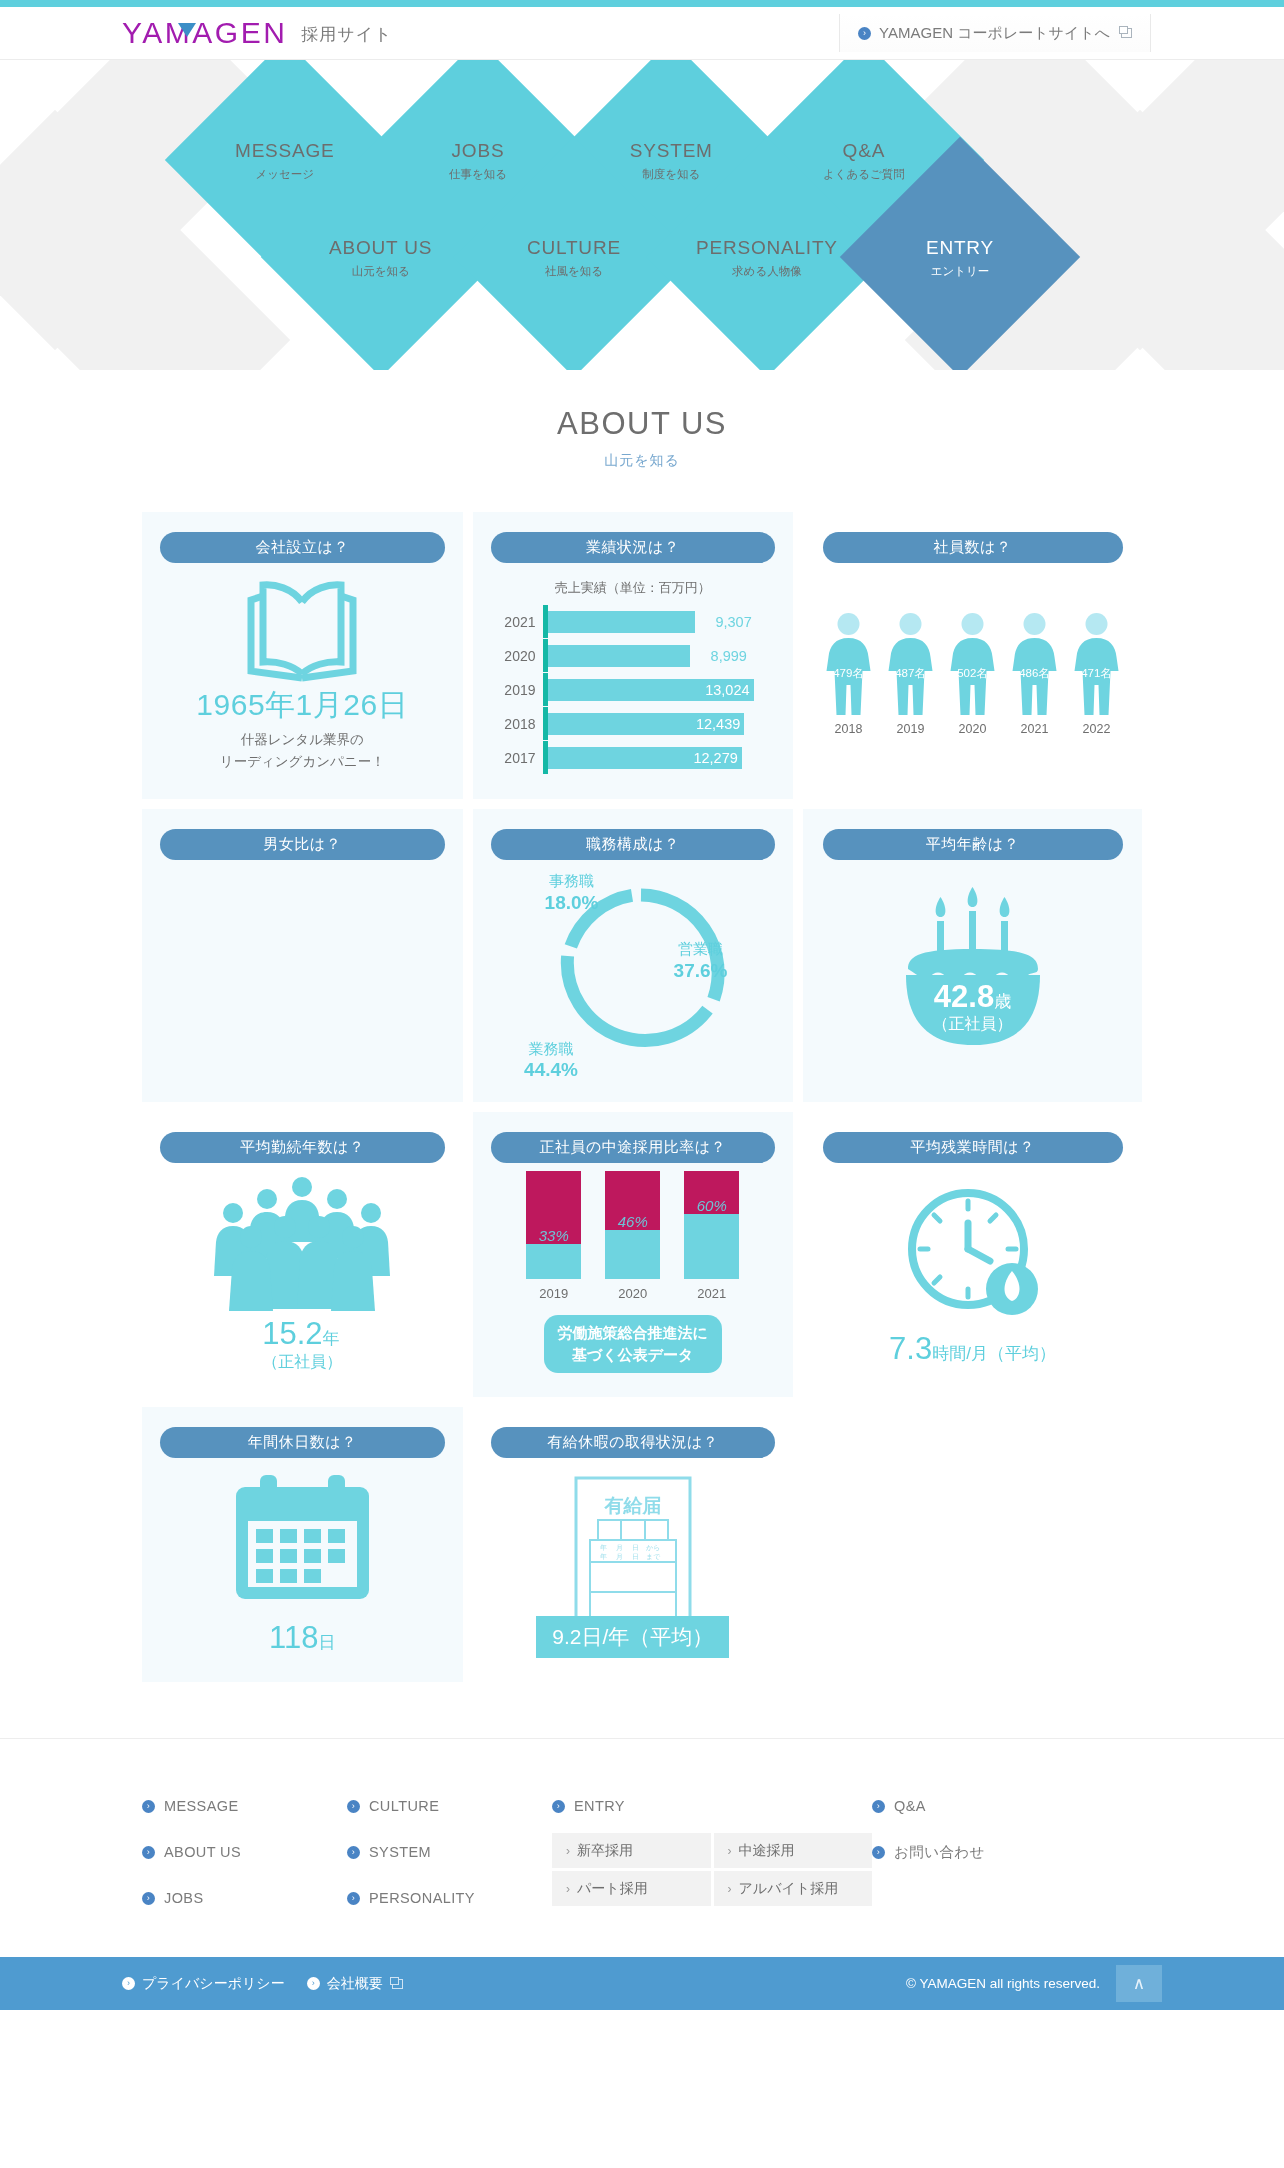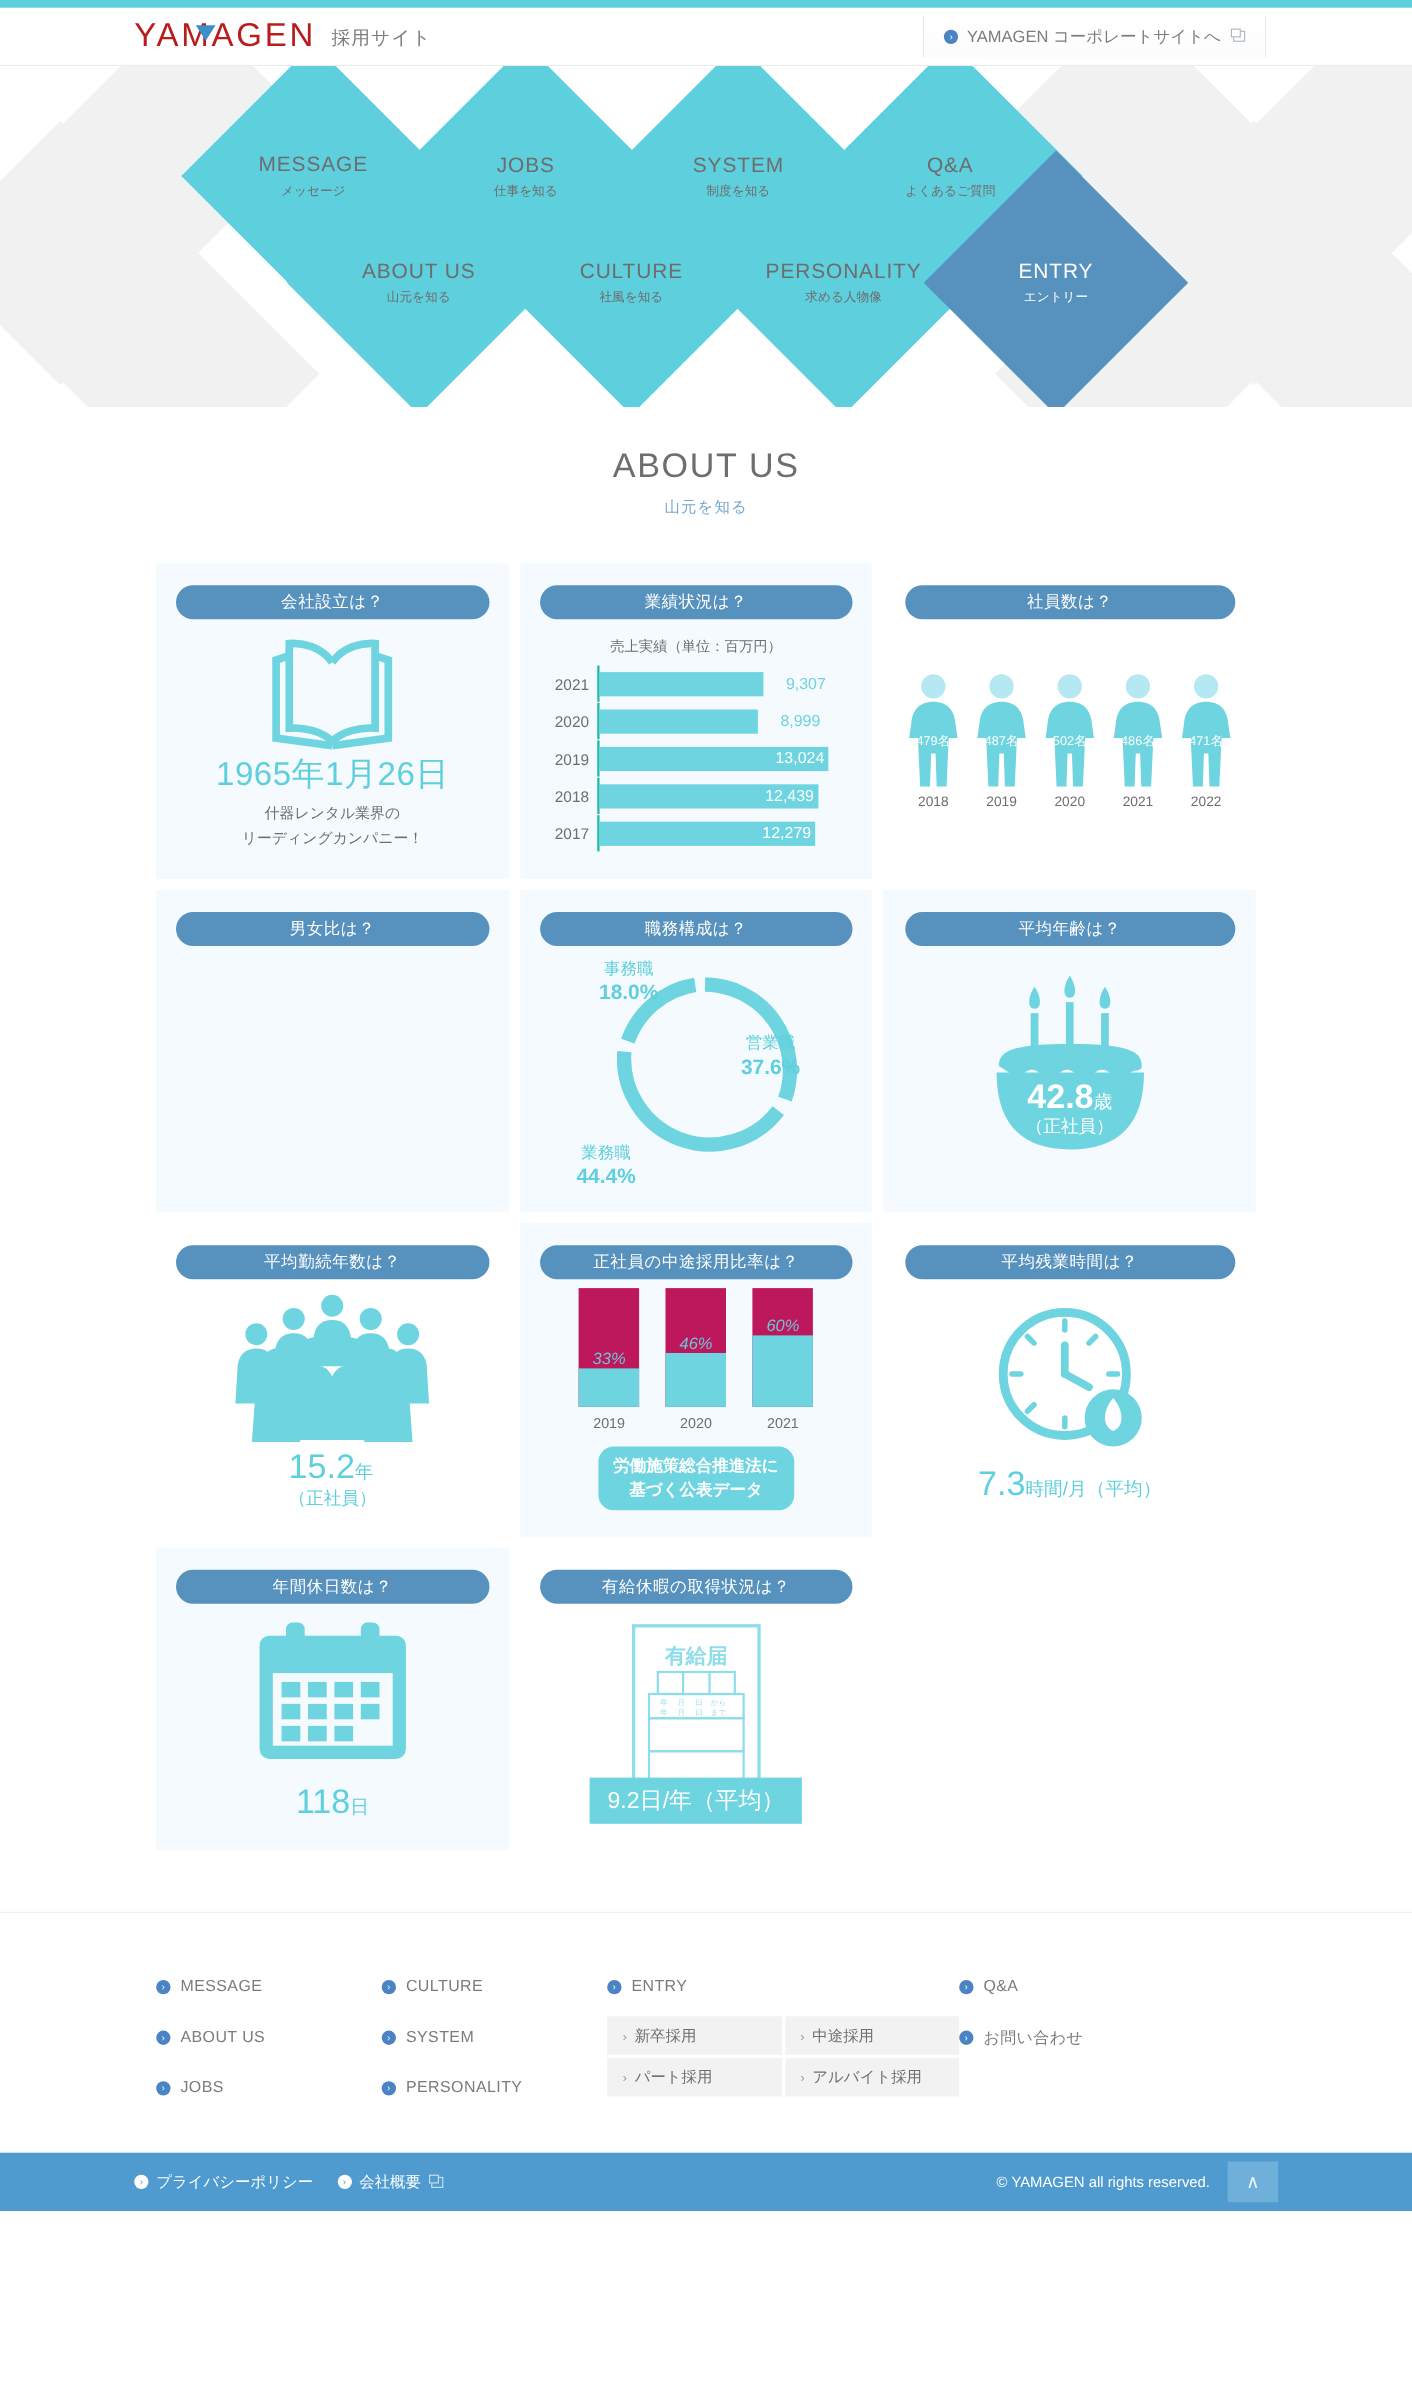--- a/index.html
+++ b/index.html
@@ -20,21 +20,21 @@
     border-bottom: 1px solid #ececec;
     display: flex;
     align-items: center;
     padding: 0 0 0 122px;
     position: relative;
   }
   .brand { display: flex; align-items: flex-end; gap: 14px; }
   .logo-word {
     font-size: 30px;
     letter-spacing: 2.5px;
-    color: #b91c1c;
+    color: #a21caf;
     font-weight: 400;
     position: relative;
     line-height: 1;
   }
   .logo-tri {
     position: absolute;
     left: 56px; top: 5px;
     width: 0; height: 0;
     border-left: 9px solid transparent;
     border-right: 9px solid transparent;
@@ -141,21 +141,21 @@
     font-size: 30px; color: #5ecfdd; letter-spacing: .5px; line-height: 1.1;
   }
   .sub-note { font-size: 13.5px; color: #6e6e6e; text-align:center; line-height:1.6; margin-top:8px;}
   .cyan { color: #5ecfdd; }
 
   
   .salesTitle { font-size: 13px; color: #6e6e6e; margin-bottom: 8px; align-self:center; }
   .bars { width: 100%; padding: 0 6px; }
   .bar-row { display: flex; align-items: center; height: 33px; margin-bottom: 1px; }
   .bar-year { width: 46px; font-size: 14px; color: #6e6e6e; text-align: right; padding-right: 7px; }
-  .bar-track { flex: 1; border-left: 2px solid #14b8a6; height: 100%; display:flex; align-items:center; position: relative;}
+  .bar-track { flex: 1; border-left: 5px solid #14b8a6; height: 100%; display:flex; align-items:center; position: relative;}
   .bar-fill { background: #6ed4e0; height: 22px; position: relative; }
   .bar-label { font-size: 14.5px; position: absolute; right: 4px; top: 50%; transform: translateY(-50%); white-space: nowrap;}
   .bar-label.inside { color: #ffffff; }
   .bar-label.outside { color: #6ed4e0; right: -57px; }
 
   
   .people-row { display: flex; gap: 7px; align-items: flex-start; justify-content: center; }
   .person-col { display:flex; flex-direction: column; align-items:center; }
   .person-year { font-size: 12.5px; color: #6e6e6e; margin-top: 6px; }
 

